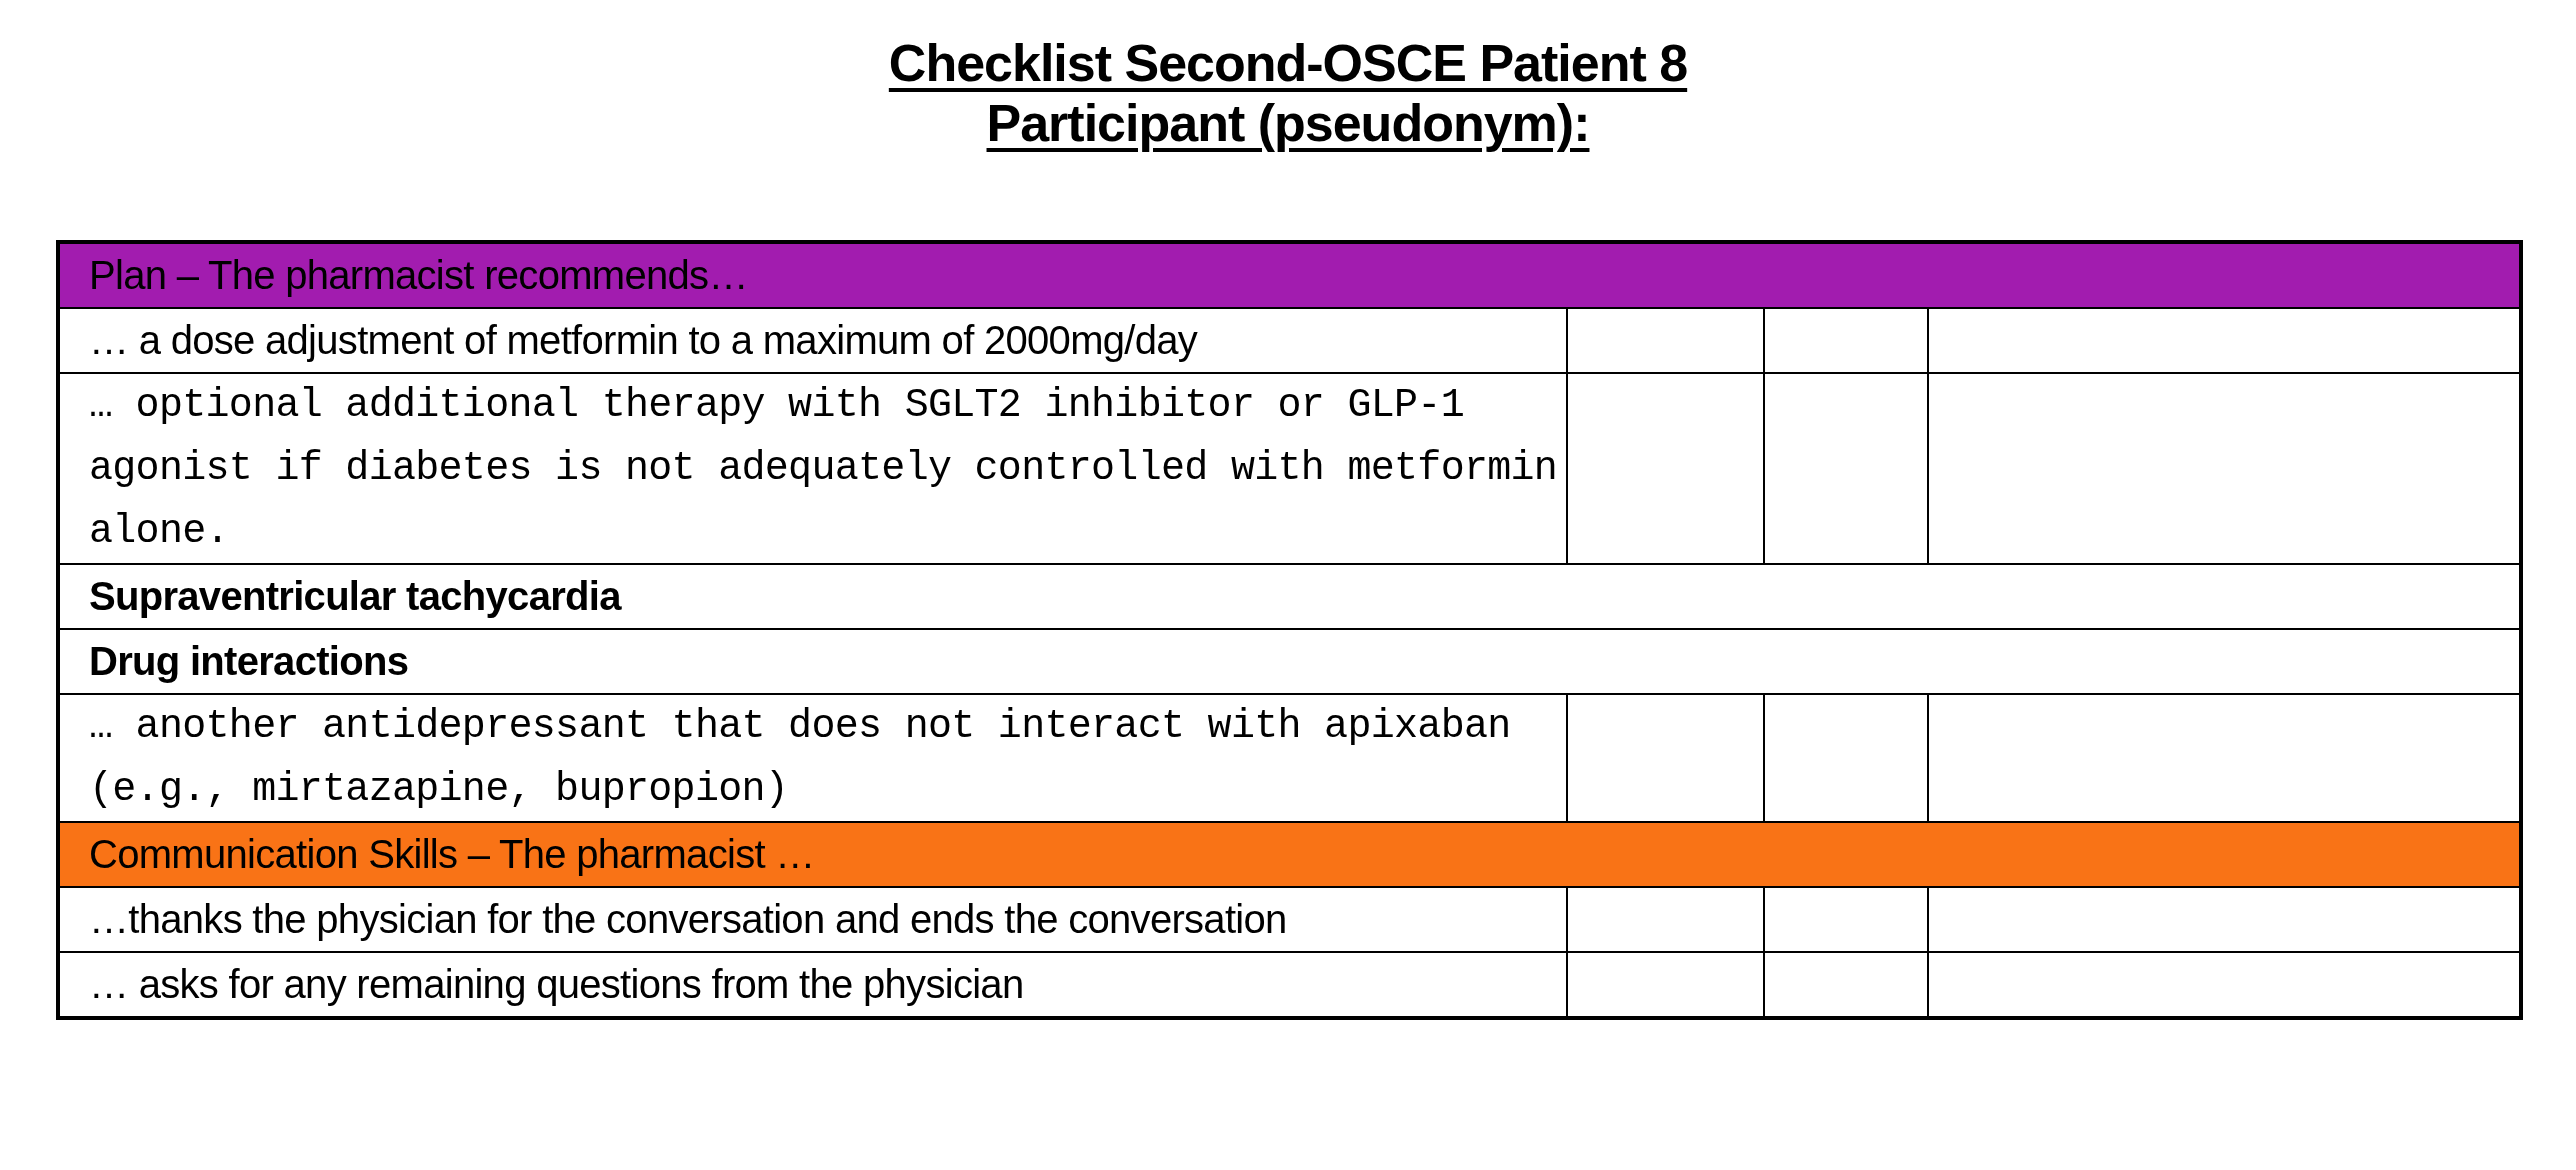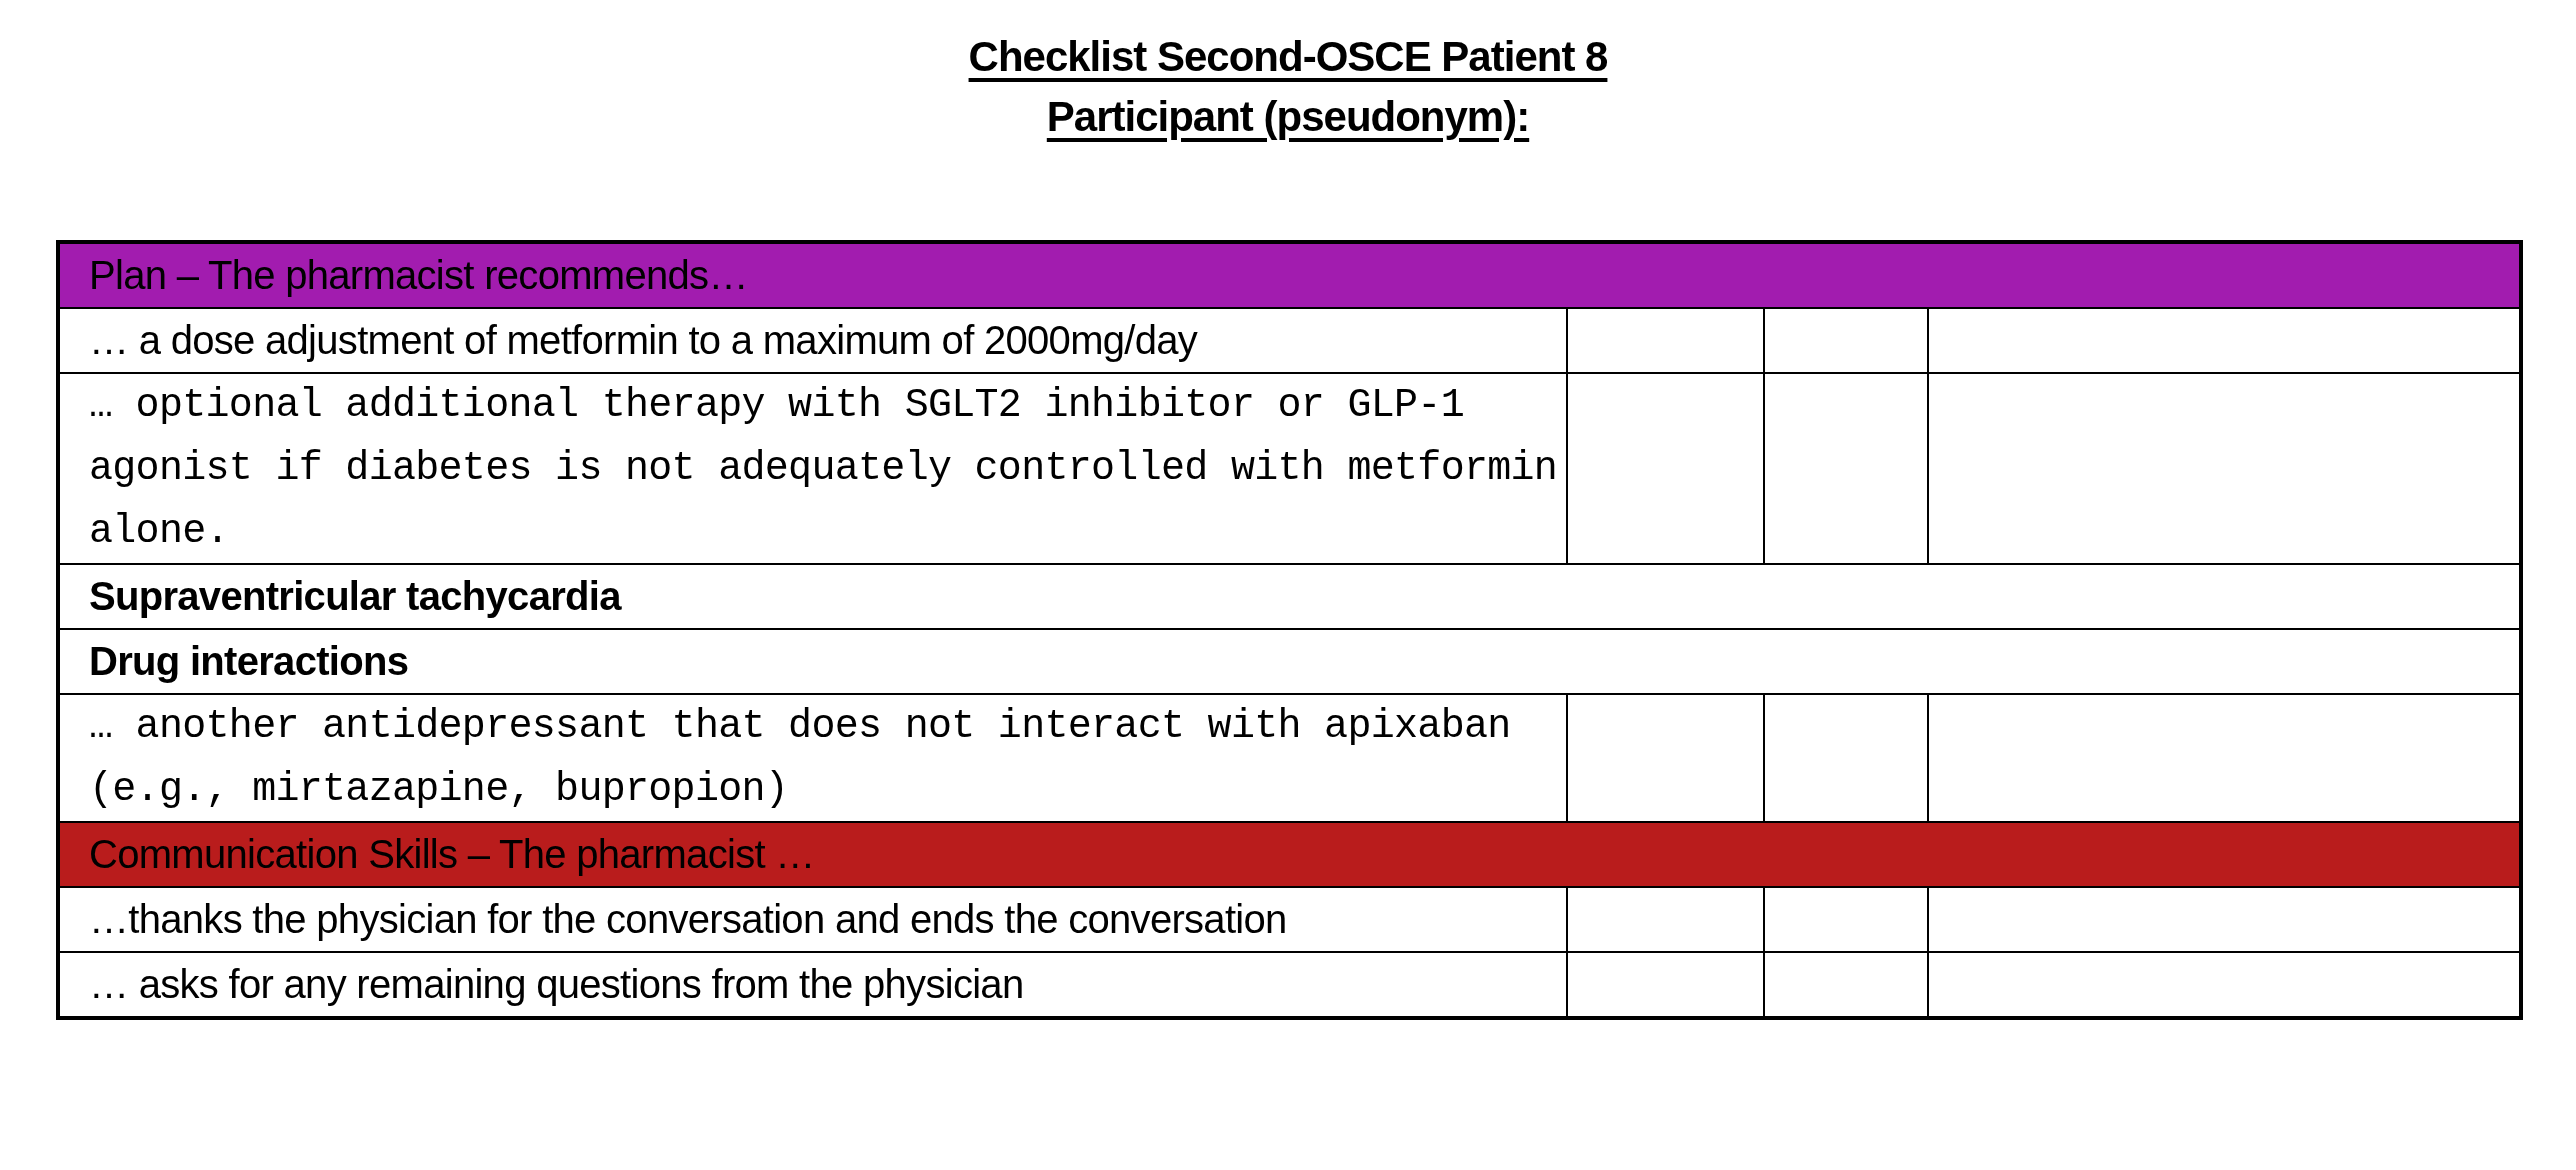--- a/index.html
+++ b/index.html
@@ -1,31 +1,31 @@
 <!DOCTYPE html>
 <html style="font-size:10.6px"><head>
 <meta charset="utf-8">
 <style>
   html, body { margin: 0; padding: 0; background: #ffffff; }
   body { width: 2576px; height: 1170px; position: relative; overflow: hidden;
          font-family: "Liberation Sans", "DejaVu Sans", sans-serif; color: #000; }
   .title { position: absolute; left: 0; width: 2576px; text-align: center;
-           font-weight: bold; font-size: 42px; letter-spacing: -1px; }
+           font-weight: bold; font-size: 52px; letter-spacing: -1px; }
   .title span { text-decoration: underline; text-decoration-thickness: 4px; text-underline-offset: 6.6px; }
   #t1 { top: 33px; }
   #t2 { top: 93px; }
   table.checklist { position: absolute; left: 56px; top: 240px; width: 2463px;
     border-collapse: collapse; table-layout: fixed; border: 4px solid #000; }
   table.checklist td { border: 2.6px solid #000; border-left-width: 2px; border-right-width: 2px;
     padding: 0 0 0 29px; font-size: 40px; line-height: 63px; vertical-align: top;
     letter-spacing: -0.7px; overflow: hidden; }
   table.checklist td.box { padding: 0; }
   tr.section td { font-weight: normal; }
   tr.section.plan td { background: #a21caf; }
-  tr.section.comm td { background: #b91c1c; }
+  tr.section.comm td { background: #f97316; }
   tr.group td { font-weight: bold; }
   tr.h1 td { height: 62px; }
   tr.h2 td { height: 124px; font-family: Liberation Mono, monospace; }
   col.c-item { width: 1509px; }
   col.c-a { width: 197px; }
   col.c-b { width: 164px; }
   col.c-c { width: 593px; }
 </style>
 </head>
 <body>

